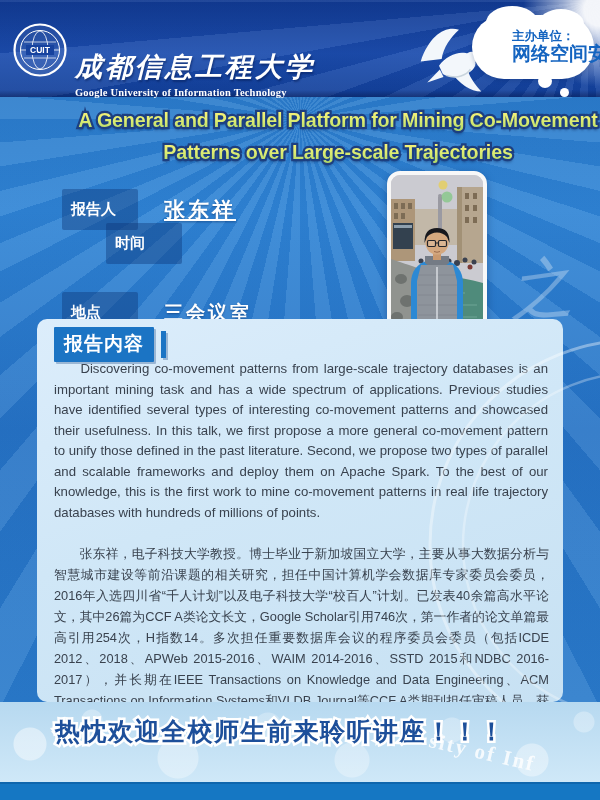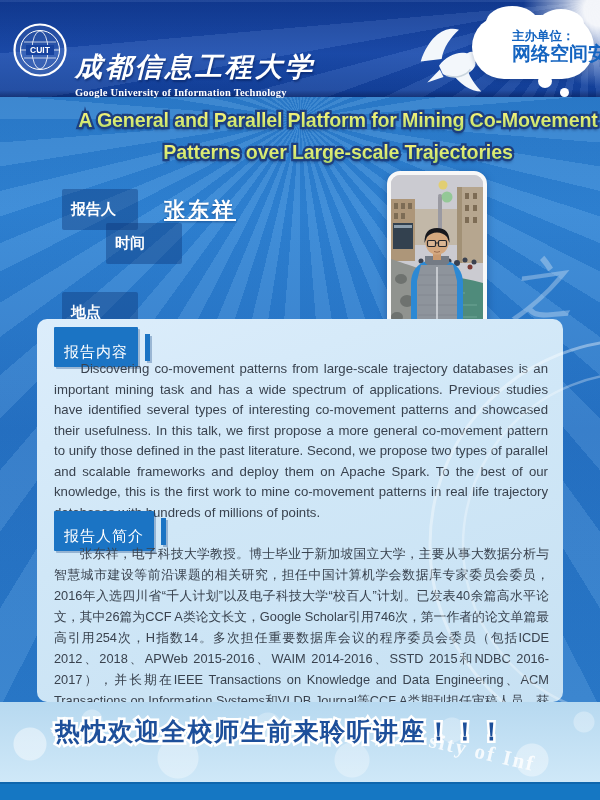--- a/index.html
+++ b/index.html
@@ -99,22 +99,22 @@
   .panel{
     position:absolute; left:37px; top:319px; width:526px; height:383px; border-radius:10px;
     background:linear-gradient(160deg,#dcedfb 0%,#d0e7f7 45%,#c7e1f3 100%);
     overflow:hidden; z-index:2;
   }
   .wm-letters{position:absolute; right:16px; top:148px; font-size:88px; font-weight:bold;
     color:rgba(255,255,255,0.34); letter-spacing:2px;}
   .sec-head{position:absolute; left:17px; display:flex; align-items:center;}
   .sec1{top:8px;} .sec2{top:192px;}
   .sec-box{
-    background:#1b74c4; color:#fff; font-weight:normal; font-size:15px;
-    padding:16px 10px 5px; border-radius:1px; box-shadow:2px 2px 0 rgba(10,60,125,0.30);
+    background:#1b74c4; color:#fff; font-weight:bold; font-size:19px;
+    padding:4px 10px 5px; border-radius:1px; box-shadow:2px 2px 0 rgba(10,60,125,0.30);
     letter-spacing:1px;
   }
   .sec-bar{width:5px; height:27px; background:#1b74c4; margin-left:7px;
     box-shadow:2px 2px 0 rgba(10,60,125,0.30);}
   .abstract{
     position:absolute; left:17px; right:15px; top:40px; margin:0;
     font-size:13.2px; line-height:20.5px; color:#39424e; text-align:justify; text-indent:2em;
   }
   .bio{
     position:absolute; left:17px; right:14px; top:224px; margin:0;
@@ -218,20 +218,21 @@
   <div class="info">
     <div class="info-row row0">
       <span class="info-label">报告人</span>
       <span class="info-value val0">张东祥</span>
     </div>
     <div class="info-row row1">
       <span class="info-label">时间</span>
     </div>
     <div class="info-row row2">
       <span class="info-label">地点</span>
+      <span class="info-value val2">三会议室</span>
     </div>
   </div>
 
   <div class="calli">之</div>
 
   <div class="photo">
     <svg width="92" height="154" viewBox="0 0 92 154">
       <rect x="0" y="0" width="92" height="70" fill="#cbcbd1"></rect>
       <rect x="18" y="34" width="56" height="36" fill="#c2b8a8"></rect>
       <rect x="47" y="22" width="4" height="38" fill="#9a9aa2"></rect>
@@ -282,24 +283,20 @@
       <circle cx="56" cy="22" r="5.5" fill="#6fc76f" opacity="0.6"></circle>
     </svg>
   </div>
 
   <section class="panel">
     <div class="sec-head sec1">
       <span class="sec-box">报告内容</span>
       <span class="sec-bar"></span>
     </div>
     <p class="abstract">Discovering co-movement patterns from large-scale trajectory databases is an important mining task and has a wide spectrum of applications. Previous studies have identified several types of interesting co-movement patterns and showcased their usefulness. In this talk, we first propose a more general co-movement pattern to unify those defined in the past literature. Second, we propose two types of parallel and scalable frameworks and deploy them on Apache Spark. To the best of our knowledge, this is the first work to mine co-movement patterns in real life trajectory databases with hundreds of millions of points.</p>
-    <div class="sec-head sec2">
-      <span class="sec-box">报告人简介</span>
-      <span class="sec-bar"></span>
-    </div>
     <p class="bio">张东祥，电子科技大学教授。博士毕业于新加坡国立大学，主要从事大数据分析与智慧城市建设等前沿课题的相关研究，担任中国计算机学会数据库专家委员会委员，2016年入选四川省“千人计划”以及电子科技大学“校百人”计划。已发表40余篇高水平论文，其中26篇为CCF A类论文长文，Google Scholar引用746次，第一作者的论文单篇最高引用254次，H指数14。多次担任重要数据库会议的程序委员会委员（包括ICDE 2012、2018、APWeb 2015-2016、WAIM 2014-2016、SSTD 2015和NDBC 2016-2017），并长期在IEEE Transactions on Knowledge and Data Engineering、ACM Transactions on Information Systems和VLDB Journal等CCF A类期刊担任审稿人员。获VLDB 2014年度最佳论文候选、上海市数据库与数据挖掘2015年度候选优秀论文。</p>
   </section>
 
   <svg class="rings" width="600" height="800" viewBox="0 0 600 800">
     <circle cx="635" cy="545" r="205" fill="none" stroke="rgba(255,255,255,0.38)" stroke-width="3"></circle>
     <circle cx="635" cy="545" r="172" fill="none" stroke="rgba(255,255,255,0.30)" stroke-width="2.5"></circle>
   </svg>
 
   <div class="bokeh">
     <div class="slogan">

